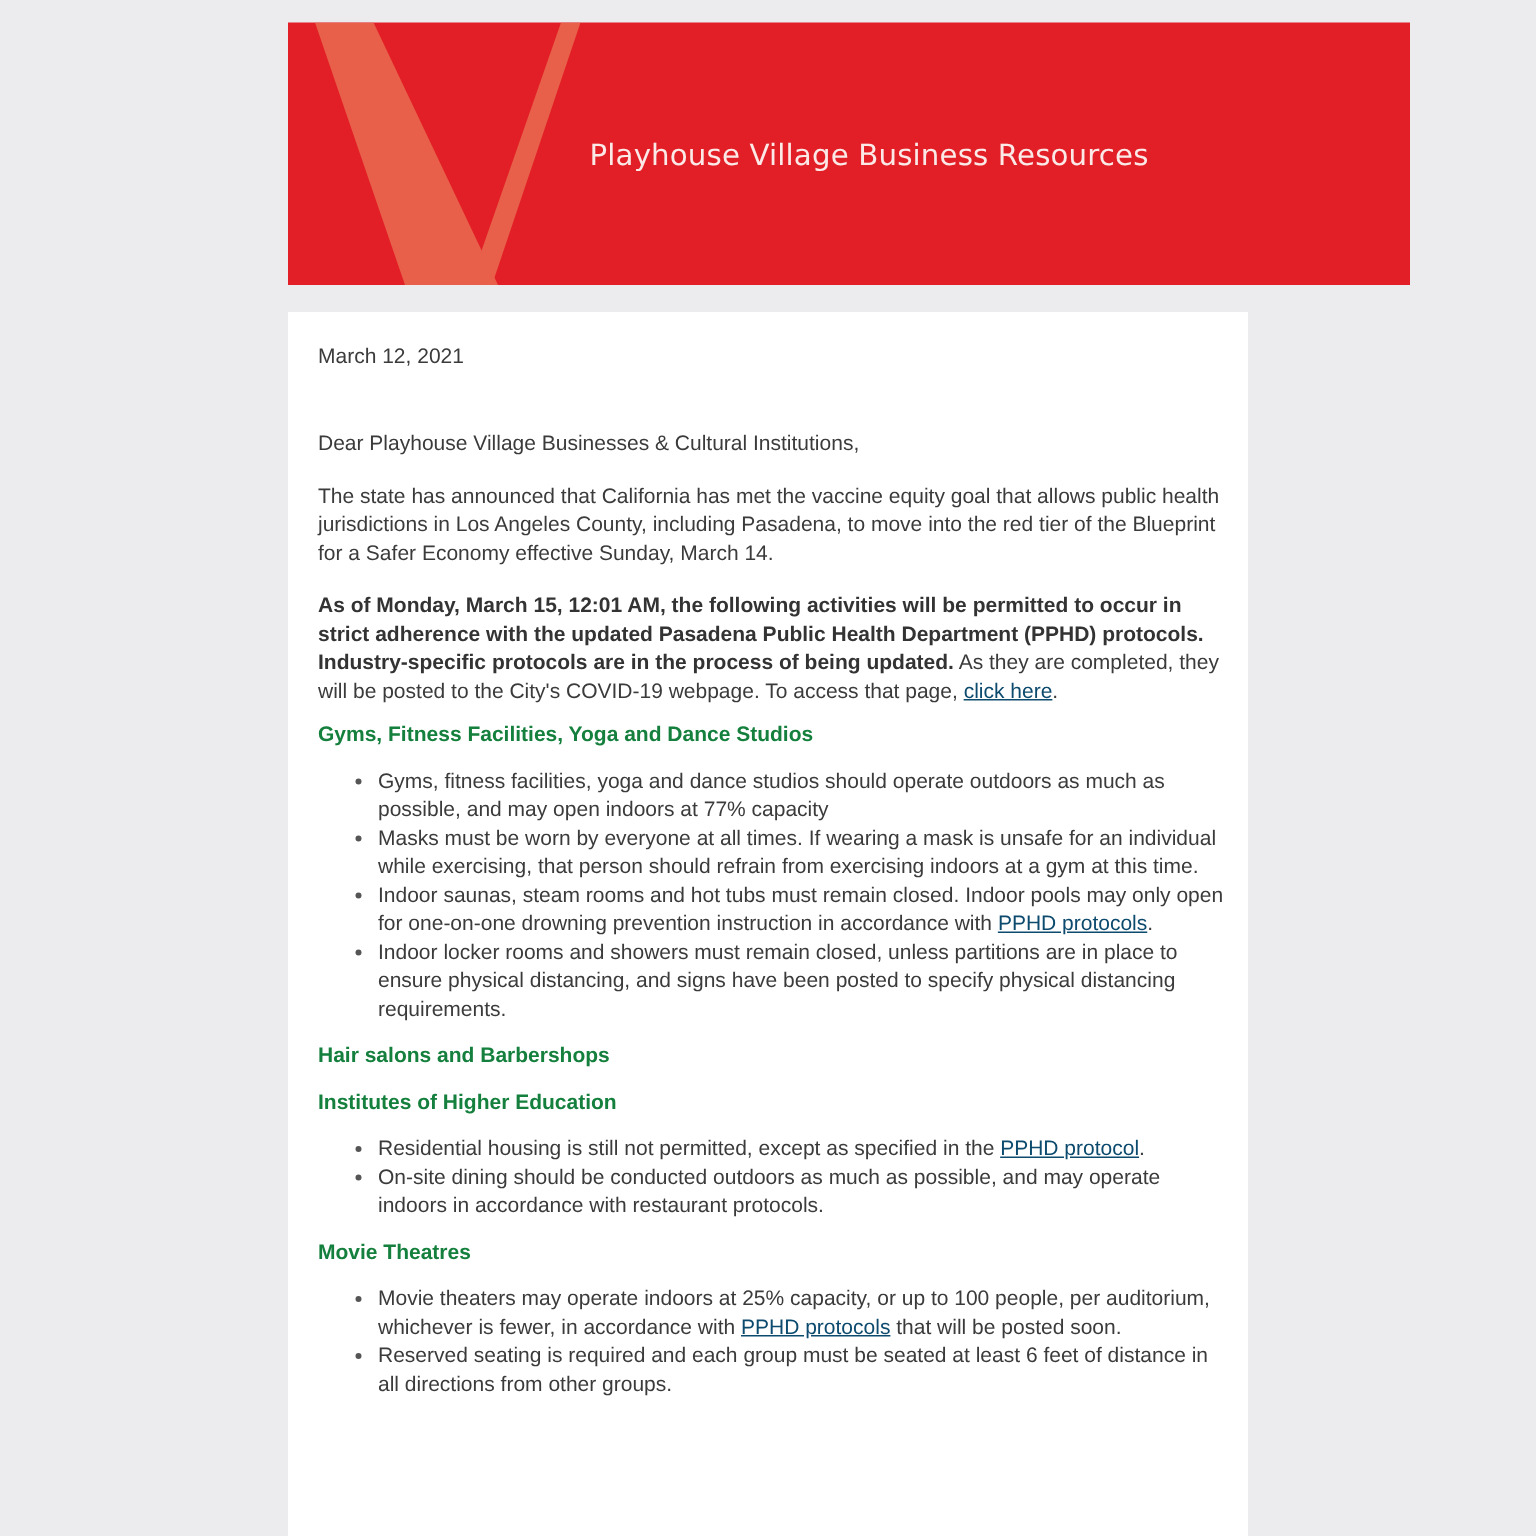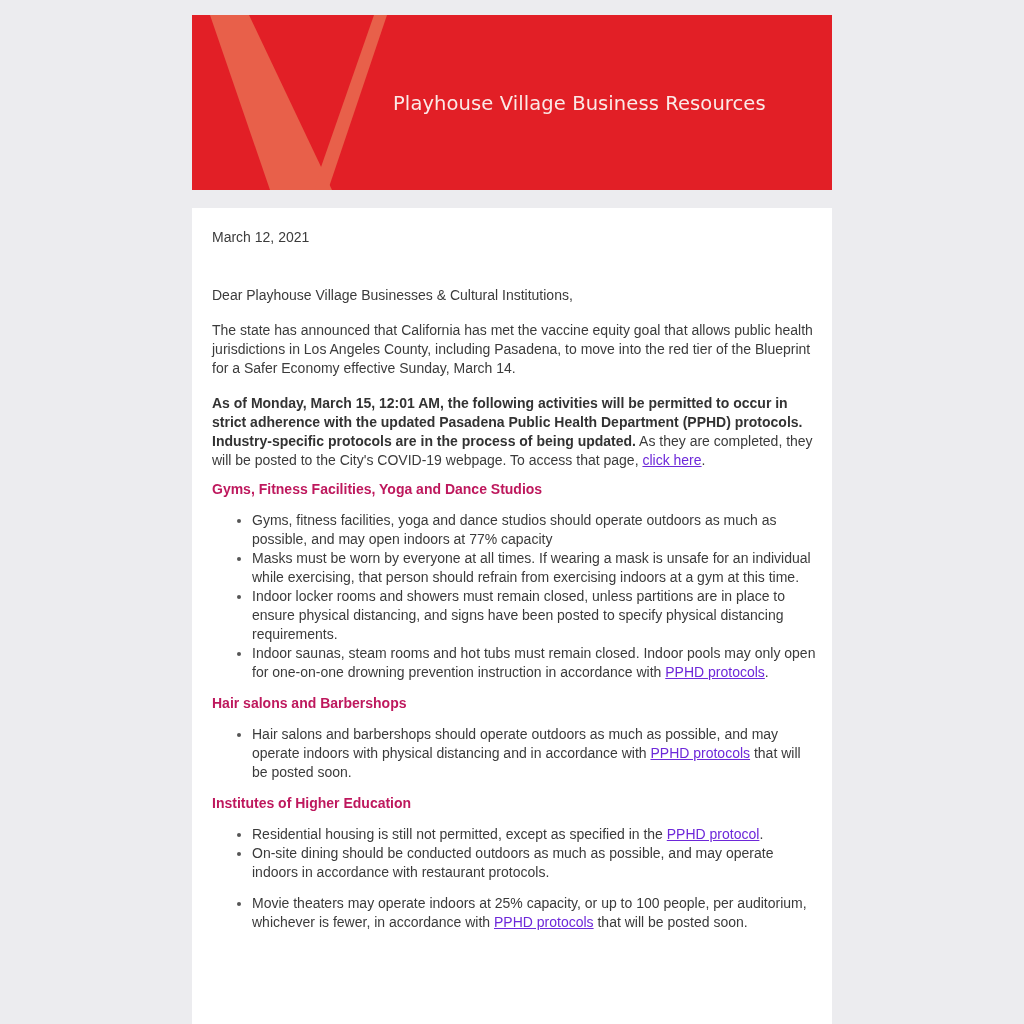--- a/index.html
+++ b/index.html
@@ -3,41 +3,41 @@
   <meta charset="utf-8">
   <style>
     html, body { margin: 0; padding: 0; }
     body {
       width: 1024px; height: 1024px; overflow: hidden;
       background: #ececef;
       font-family: "Liberation Sans", sans-serif;
       color: #3b3b3b;
     }
     .banner {
-      position: absolute; left: 192px; top: 15px; width: 640px; height: 175px;
+      position: absolute; left: 192px; top: 15px; width: 748px; height: 175px;
       background: #e21f26; overflow: hidden;
     }
     .banner svg { position: absolute; left: 0; top: 0; }
     .banner-title {
       position: absolute; left: 201px; top: 77px;
       font-family: "DejaVu Sans", sans-serif;
       font-size: 19.5px; color: #fbe9e7; letter-spacing: 0.1px;
       white-space: nowrap;
     }
     .card {
       position: absolute; left: 192px; top: 208px; width: 640px; height: 824px;
       background: #ffffff; overflow: hidden;
     }
     .content { position: absolute; left: 20px; top: 20px; width: 604px; font-size: 14px; line-height: 19px; }
     p { margin: 0; }
     .date { height: 19px; margin-bottom: 39px; }
     .para { margin-bottom: 10px; margin-top: 16px; }
     b { color: #333; }
-    a { color: #6d28d9; text-decoration: underline; }
-    h3 { margin: 0 0 12px 0; font-size: 14px; line-height: 19px; font-weight: bold; color: #be185d; }
+    a { color: #0c4a6e; text-decoration: underline; }
+    h3 { margin: 0 0 12px 0; font-size: 14px; line-height: 19px; font-weight: bold; color: #15803d; }
     ul { margin: 0 0 12px 0; padding: 0 0 0 40px; }
     li { list-style: none; position: relative; }
     li::before {
       content: ""; position: absolute; left: -15px; top: 8px;
       width: 4px; height: 4px; border-radius: 50%; background: #555;
     }
   </style>
 </head>
 <body>
 
@@ -55,30 +55,29 @@
     <p class="para">Dear Playhouse Village Businesses &amp; Cultural Institutions,</p>
     <p class="para">The state has announced that California has met the vaccine equity goal that allows public health jurisdictions in Los Angeles County, including Pasadena, to move into the red tier of the Blueprint for a Safer Economy effective Sunday, March 14.</p>
     <p class="para">
       <b>As of Monday, March 15, 12:01 AM, the following activities will be permitted to occur in strict adherence with the updated Pasadena Public Health Department (PPHD) protocols. Industry-specific protocols are in the process of being updated.</b><span> As they are completed, they will be posted to the City's COVID-19 webpage. To access that page, </span><a href="#">click here</a><span>.</span>
     </p>
     <div id="sections">
         <h3>Gyms, Fitness Facilities, Yoga and Dance Studios</h3>
         <ul>
           <li><span>Gyms, fitness facilities, yoga and dance studios should operate outdoors as much as possible, and may open indoors at 77% capacity</span></li>
           <li><span>Masks must be worn by everyone at all times. If wearing a mask is unsafe for an individual while exercising, that person should refrain from exercising indoors at a gym at this time.</span></li>
+          <li><span>Indoor saunas, steam rooms and hot tubs must remain closed. Indoor pools may only open for one-on-one drowning prevention instruction in accordance with </span><a href="#">PPHD protocols</a><span>.</span></li>
           <li><span>Indoor locker rooms and showers must remain closed, unless partitions are in place to ensure physical distancing, and signs have been posted to specify physical distancing requirements.</span></li>
-          <li><span>Indoor saunas, steam rooms and hot tubs must remain closed. Indoor pools may only open for one-on-one drowning prevention instruction in accordance with </span><a href="#">PPHD protocols</a><span>.</span></li>
         </ul>
         <h3>Hair salons and Barbershops</h3>
-        <ul>
-          <li><span>Hair salons and barbershops should operate outdoors as much as possible, and may operate indoors with physical distancing and in accordance with </span><a href="#">PPHD protocols</a><span> that will be posted soon.</span></li>
-        </ul>
         <h3>Institutes of Higher Education</h3>
         <ul>
           <li><span>Residential housing is still not permitted, except as specified in the </span><a href="#">PPHD protocol</a><span>.</span></li>
           <li><span>On-site dining should be conducted outdoors as much as possible, and may operate indoors in accordance with restaurant protocols.</span></li>
         </ul>
+        <h3>Movie Theatres</h3>
         <ul>
           <li><span>Movie theaters may operate indoors at 25% capacity, or up to 100 people, per auditorium, whichever is fewer, in accordance with </span><a href="#">PPHD protocols</a><span> that will be posted soon.</span></li>
+          <li><span>Reserved seating is required and each group must be seated at least 6 feet of distance in all directions from other groups.</span></li>
         </ul>
       </div>
   </div>
 </div>
 
 </body></html>

